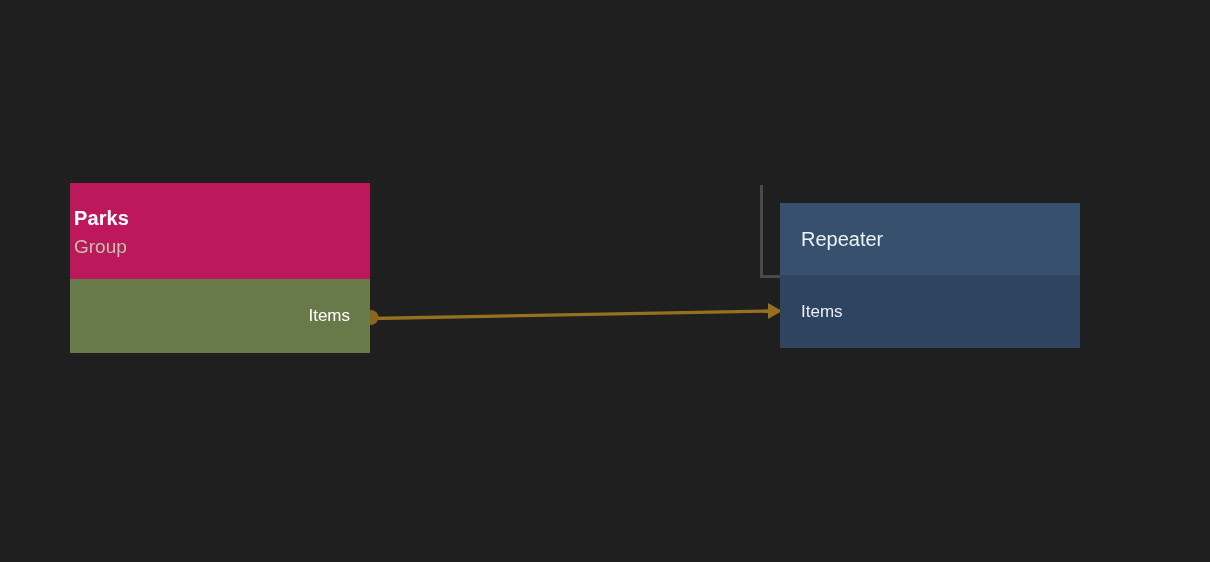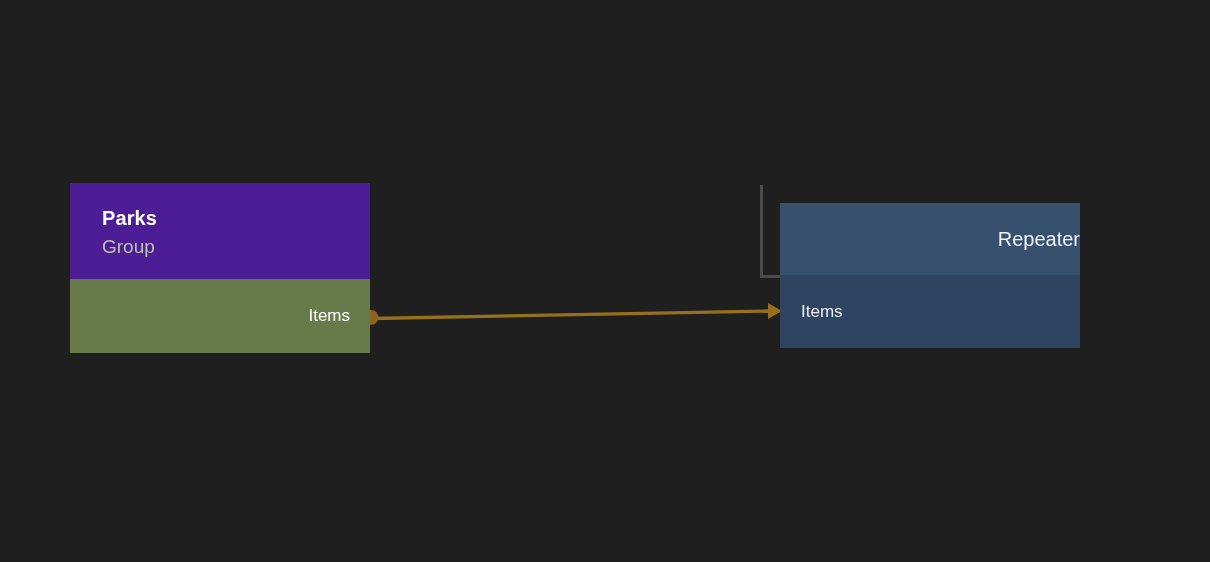--- a/index.html
+++ b/index.html
@@ -48,22 +48,22 @@
 
   
   #node-parks {
     left: 70px;
     top: 183px;
     width: 300px;
     height: 170px;
   }
   #node-parks .node-header {
     height: 96px;
-    background: #4c1d95;
-    padding: 22px 0 0 32px;
+    background: #be185d;
+    padding: 22px 0 0 4px;
     justify-content: flex-start;
   }
   #node-parks .node-body {
     height: 74px;
     background: #697a4a;
     justify-content: flex-end;
     padding-right: 20px;
   }
   .title-parks {
     font-size: 20px;
@@ -107,23 +107,22 @@
   
   #node-repeater {
     left: 780px;
     top: 203px;
     width: 300px;
     height: 145px;
   }
   #node-repeater .node-header {
     height: 72px;
     background: #37506e;
-    padding-left: 38px;
+    padding-left: 21px;
     justify-content: center;
-    text-align: right;
   }
   #node-repeater .node-body {
     height: 73px;
     background: #2e4460;
     padding-left: 21px;
   }
   .title-repeater {
     font-size: 20px;
     color: #eef1f5;
     line-height: 26px;

